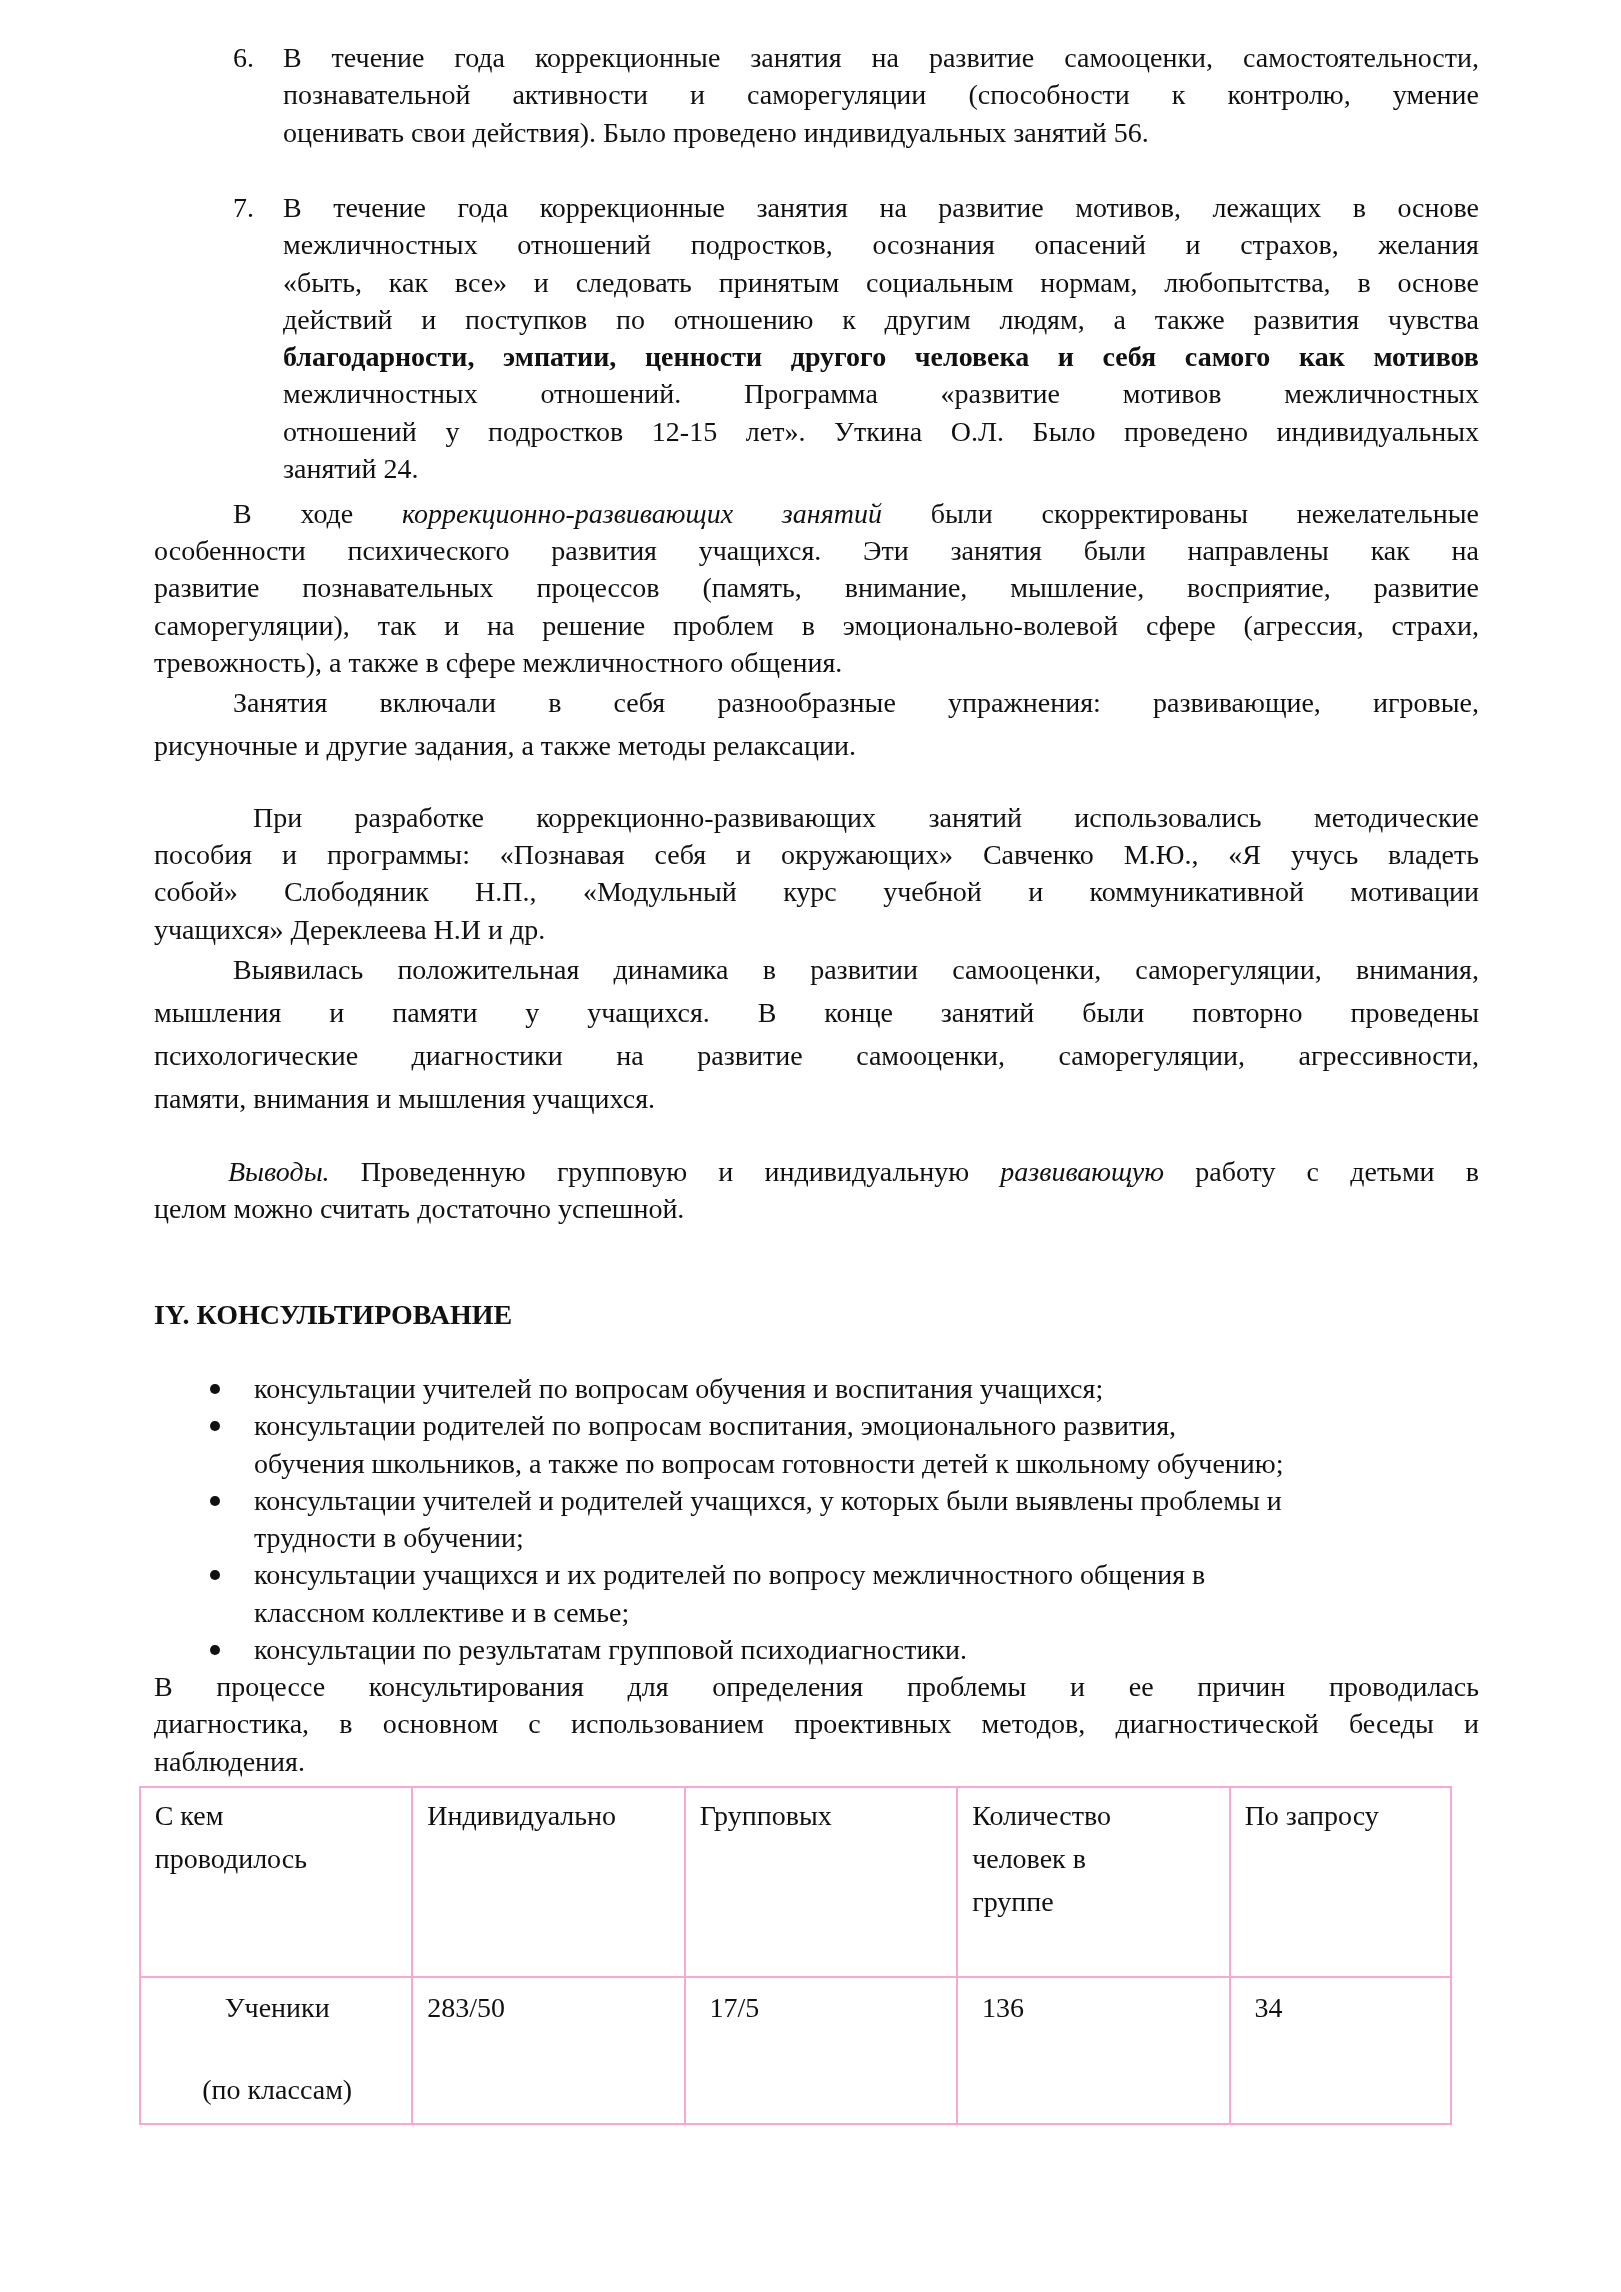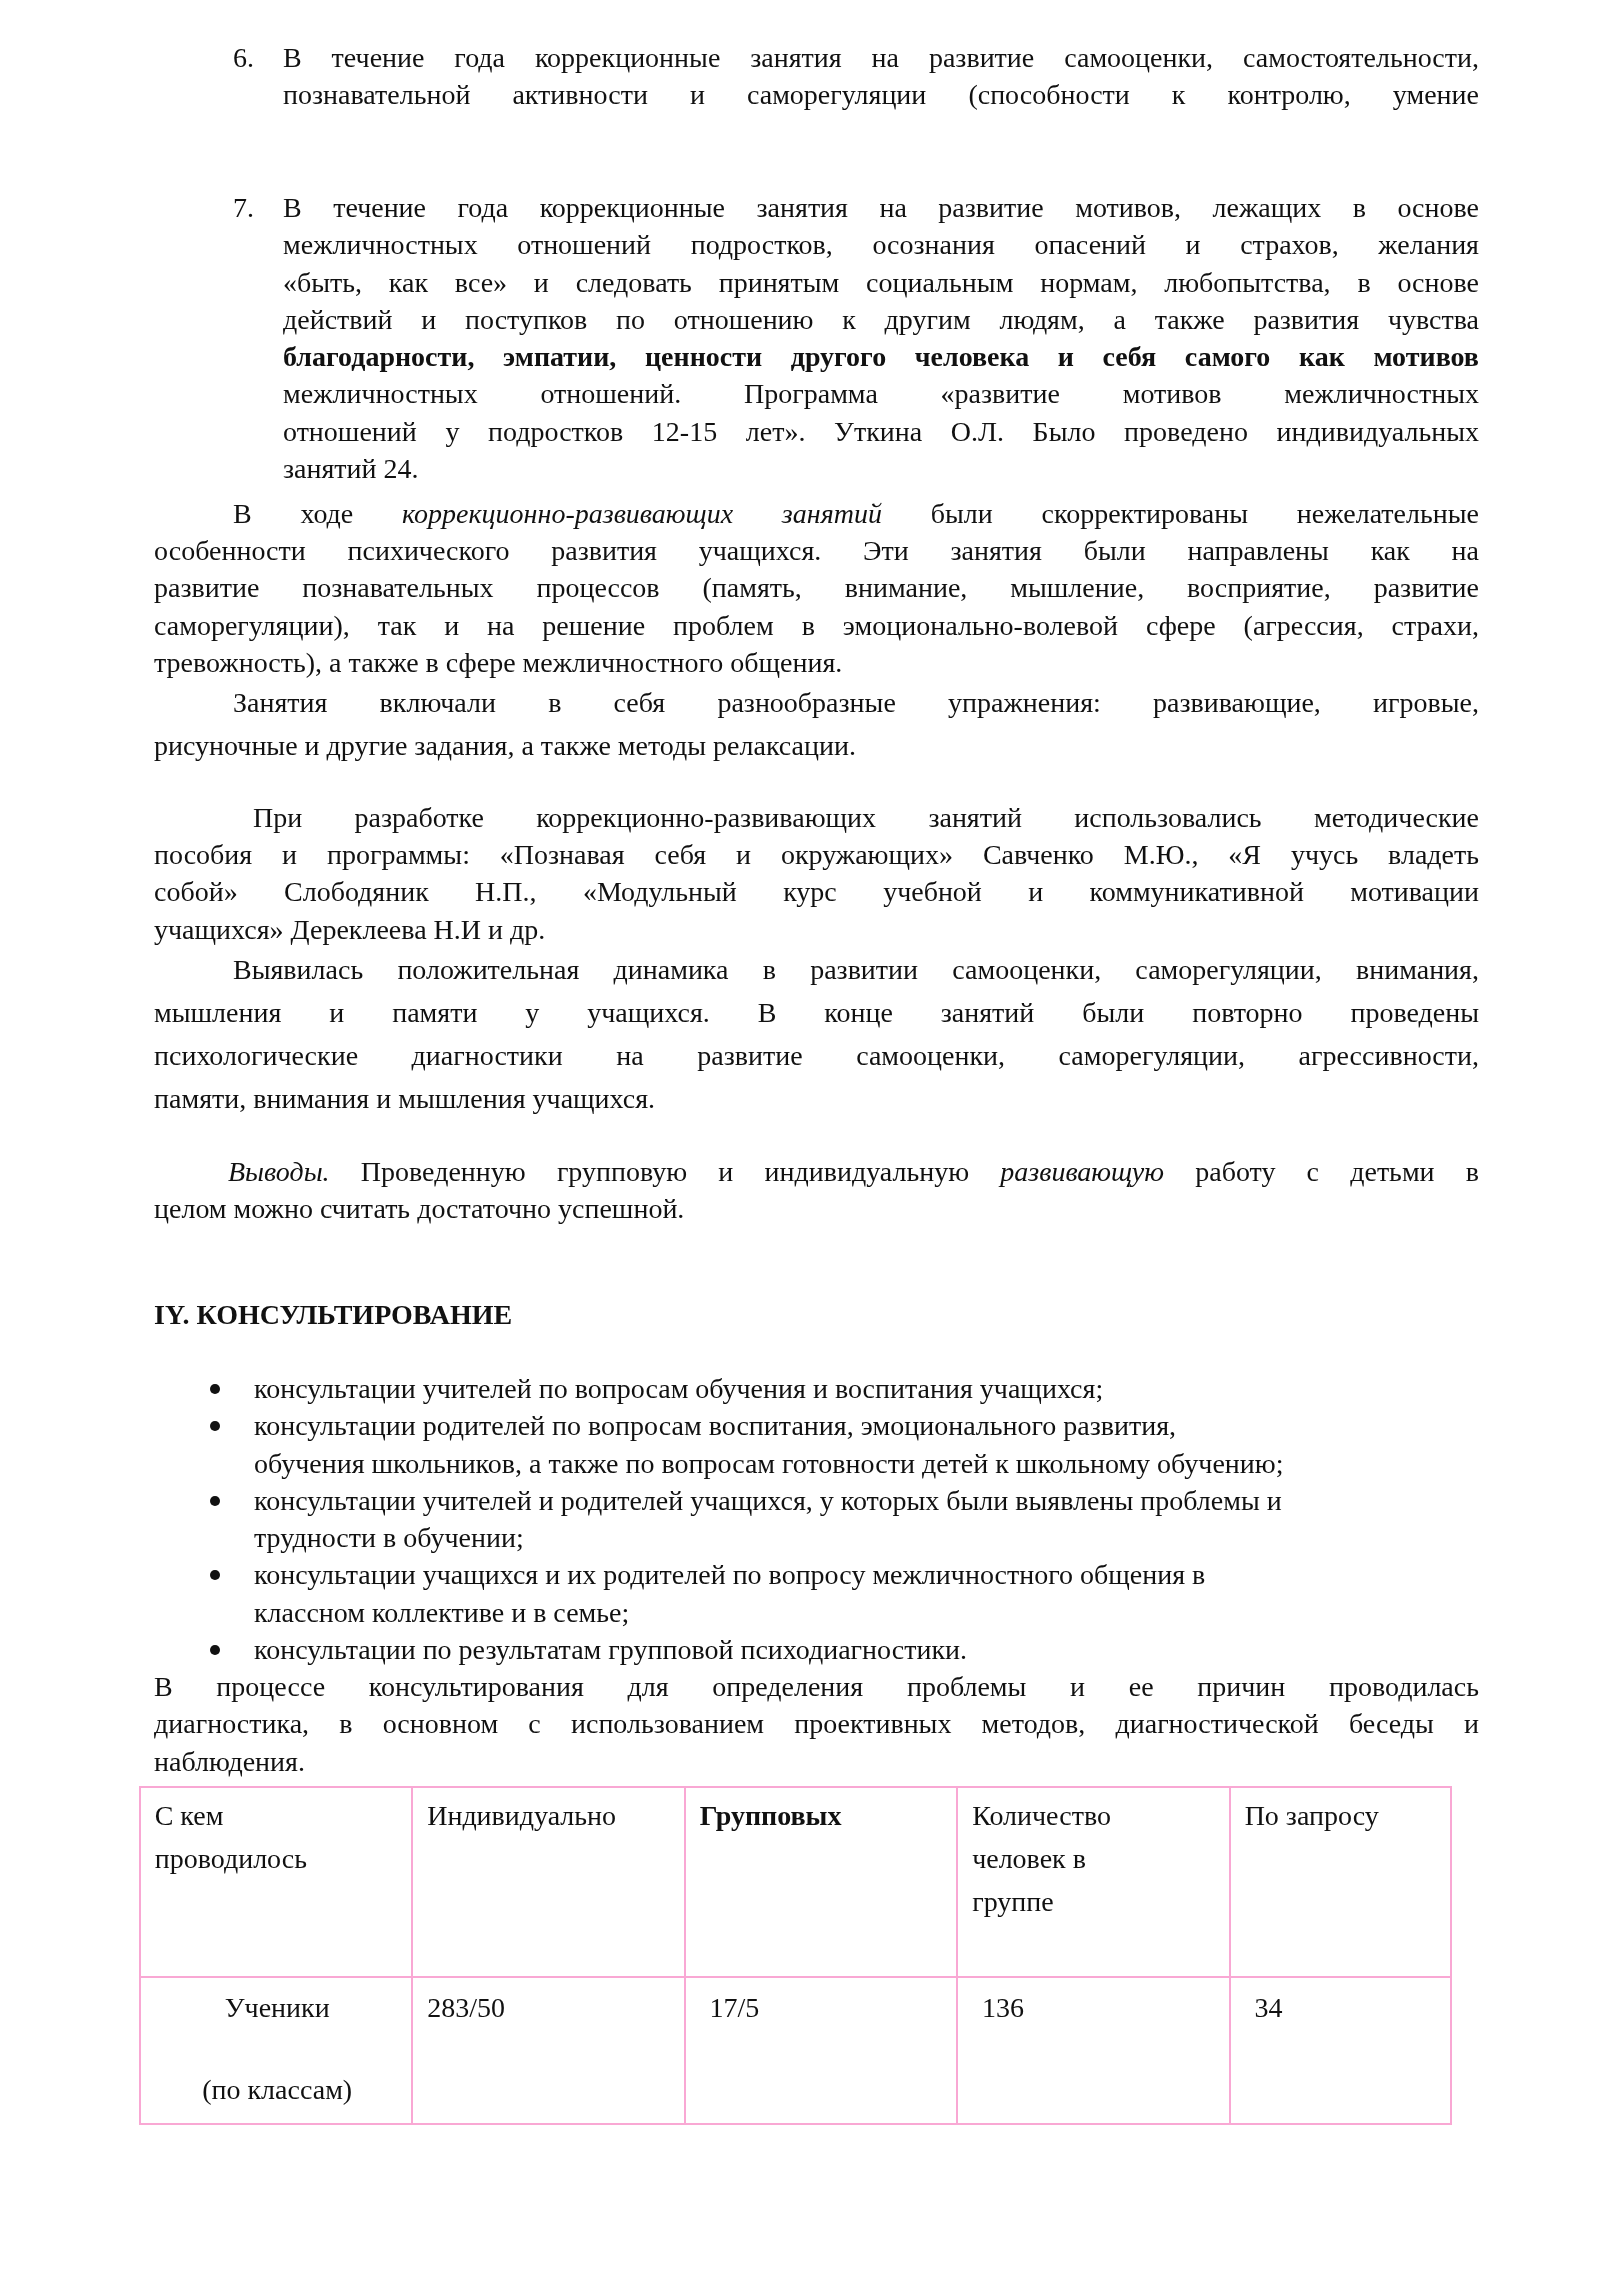--- a/index.html
+++ b/index.html
@@ -9,32 +9,33 @@
   .ln { position: absolute; font-size: 28px; line-height: 37px; white-space: nowrap; }
   .j { text-align: justify; text-align-last: justify; white-space: normal; height: 37px; overflow: hidden; }
   .num { position: absolute; font-size: 28px; line-height: 37px; }
   .bullet { position: absolute; width: 9.8px; height: 9.8px; border-radius: 50%; background: #111; }
   .heading { position: absolute; font-size: 28px; line-height: 37px; font-weight: bold; }
   i { font-style: italic; }
   table.t { position: absolute; left: 139px; top: 1786px; width: 1313px; border-collapse: collapse; font-size: 28px; }
   table.t td { border: 2px solid #f9a8d4; vertical-align: top; padding: 5.9px 11.8px 0 13.7px; line-height: 43px; }
   table.t tr.h td { height: 182px; }
   table.t tr.r td { height: 137px; padding-top: 7.8px; }
-  .c0 { width: 245px; } .c1 { width: 245px; } .c2 { width: 245px; font-weight: bold; } .c3 { width: 245px; }
+  .c0 { width: 245px; } .c1 { width: 245px; } .c2 { width: 245px; } .c3 { width: 245px; }
   .center { text-align: center; }
   .stack { display: block; }
 </style>
 </head>
 <body>
 
 <div class="page">
 
   <span class="num" style="left:233px; top:39px;">6.</span>
   <div class="ln j" style="left:283px; top:39px; width:1196px;">В течение года коррекционные занятия на развитие самооценки, самостоятельности,</div>
   <div class="ln j" style="left:283px; top:76px; width:1196px;">познавательной активности и саморегуляции (способности к контролю, умение</div>
+  <div class="ln" style="left:283px; top:114px;">оценивать свои действия). Было проведено  индивидуальных занятий 56.</div>
 
   <span class="num" style="left:233px; top:189px;">7.</span>
   <div class="ln j" style="left:283px; top:189px; width:1196px;">В течение года  коррекционные занятия на развитие  мотивов, лежащих в основе</div>
   <div class="ln j" style="left:283px; top:226px; width:1196px;">межличностных отношений подростков, осознания опасений и страхов, желания</div>
   <div class="ln j" style="left:283px; top:264px; width:1196px;">«быть, как все» и следовать принятым социальным нормам, любопытства, в основе</div>
   <div class="ln j" style="left:283px; top:301px; width:1196px;">действий и поступков по отношению к другим людям, а также развития чувства</div>
   <div class="ln j" style="left:283px; top:338px; width:1196px;font-weight:bold;">благодарности, эмпатии, ценности другого человека и себя самого как мотивов</div>
   <div class="ln j" style="left:283px; top:375px; width:1196px;">межличностных отношений. Программа  «развитие мотивов межличностных</div>
   <div class="ln j" style="left:283px; top:413px; width:1196px;">отношений у подростков 12-15 лет». Уткина О.Л. Было проведено индивидуальных</div>
   <div class="ln" style="left:283px; top:450px;">занятий 24.</div>

